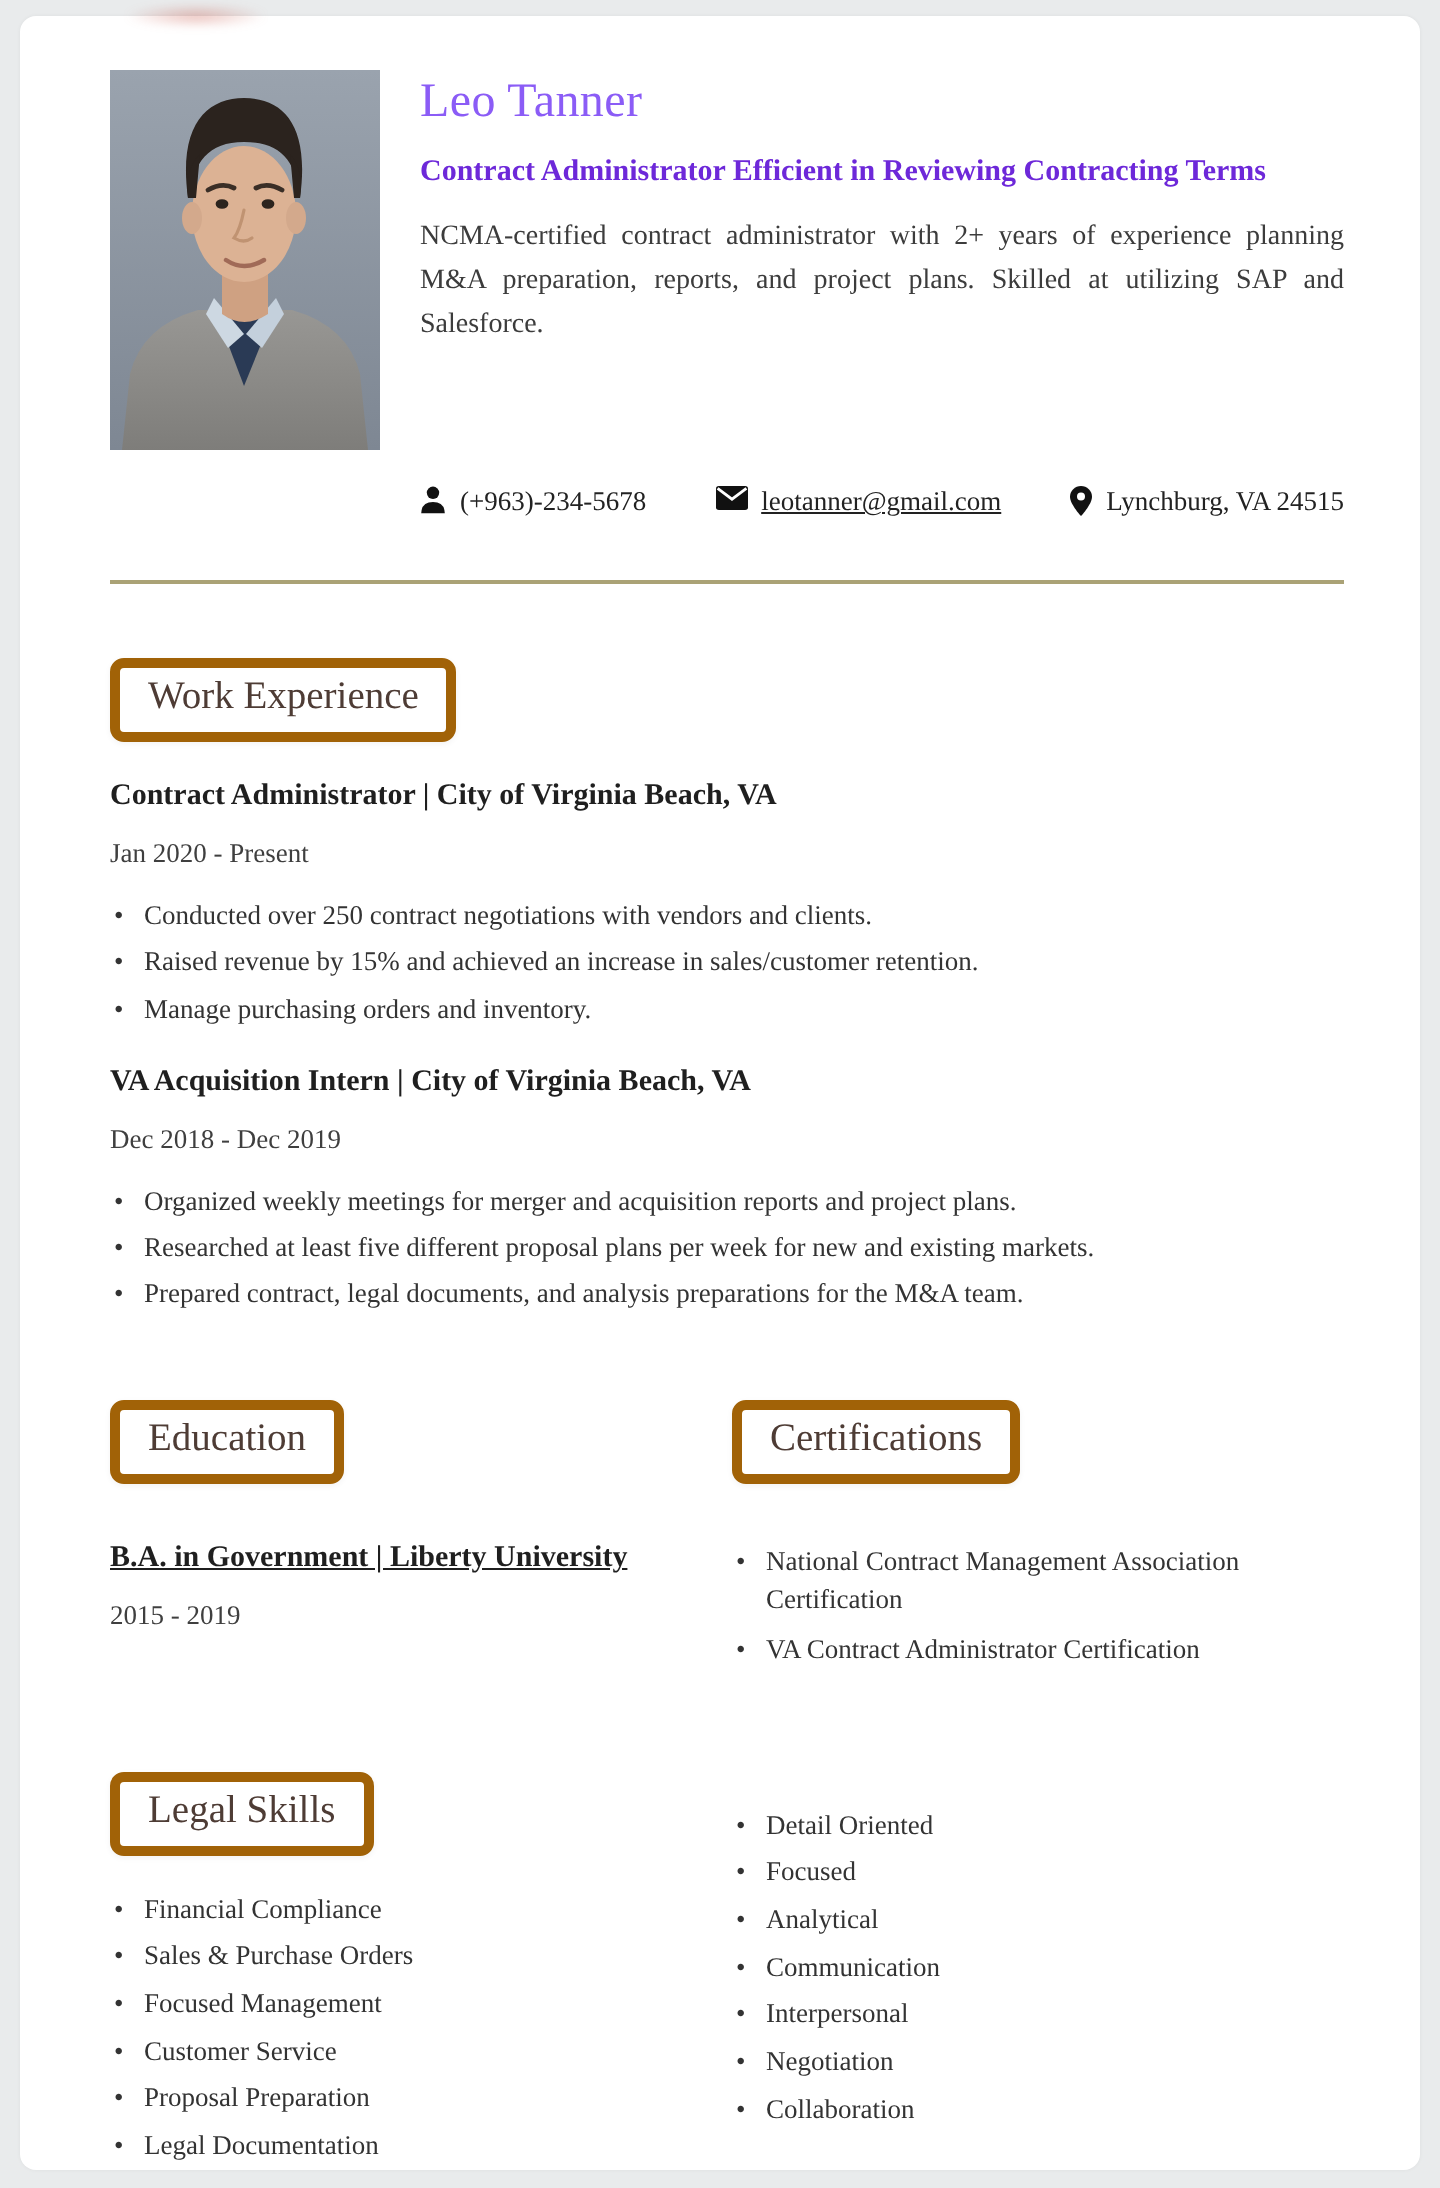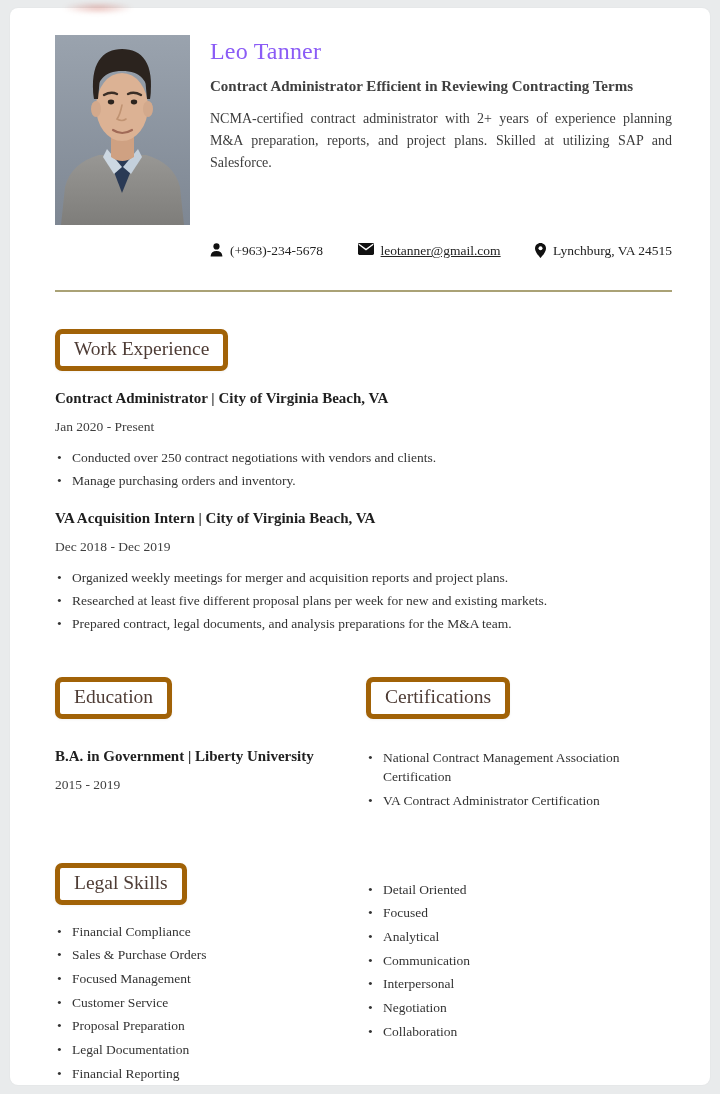--- a/index.html
+++ b/index.html
@@ -30,21 +30,21 @@
   .photo {
     width: 135px; height: 190px; flex: 0 0 135px;
     overflow: hidden; background: #8b95a1;
   }
   .photo svg { display: block; }
   .header-right { margin-left: 20px; flex: 1 1 auto; padding-top: 3px; }
   .name {
     font-size: 24px; font-weight: 500; color: #8b5cf6; letter-spacing: 0.2px;
   }
   .headline {
-    margin-top: 13px; font-size: 15px; font-weight: bold; color: #404040;
+    margin-top: 13px; font-size: 15px; font-weight: bold; color: #6d28d9;
   }
   .summary {
     margin-top: 13px; font-size: 14px; line-height: 1.58;
     text-align: justify; color: #3c3c3c;
   }
   .contact-row {
     margin-top: 21px; display: flex; justify-content: space-between;
     align-items: center; font-size: 13.5px; color: #222;
   }
   .contact-item { display: flex; align-items: flex-start; gap: 7px; margin-top: 48px; }
@@ -78,21 +78,21 @@
     font-size: 13.5px; line-height: 1.42; color: #333;
     margin-bottom: 4px;
   }
   ul.bullets li::before {
     content: "•"; position: absolute; left: 2px; top: 0; color: #333;
   }
   
   .two-col { display: grid; grid-template-columns: 311px 1fr; }
   .row-edu { margin-top: 44px; }
   .row-skills { margin-top: 47px; }
-  .col-inner-edu .degree-title { margin-top: 29px; }
+  .col-inner-edu .degree-title { margin-top: 29px; text-decoration: underline; }
   .col-inner-cert ul.bullets { margin-top: 29px; }
   .col-inner-cert ul.bullets li { max-width: 290px; margin-bottom: 5px; }
   .skills-list { margin-top: 17px !important; }
   .skills-list li { margin-bottom: 4.5px !important; }
 </style>
 </head>
 <body>
 
 <div class="artifact"></div>
 
@@ -177,20 +177,21 @@
   <hr class="divider">
 
   <div class="section-work">
     <span class="chip">Work Experience</span>
 
     <div class="job">
       <div class="job-title">Contract Administrator | City of Virginia Beach, VA</div>
       <div class="job-dates">Jan 2020 - Present</div>
       <ul class="bullets">
         <li>Conducted over 250 contract negotiations with vendors and clients.</li>
+        <li>Raised revenue by 15% and achieved an increase in sales/customer retention.</li>
         <li>Manage purchasing orders and inventory.</li>
       </ul>
     </div>
 
     <div class="job">
       <div class="job-title">VA Acquisition Intern | City of Virginia Beach, VA</div>
       <div class="job-dates">Dec 2018 - Dec 2019</div>
       <ul class="bullets">
         <li>Organized weekly meetings for merger and acquisition reports and project plans.</li>
         <li>Researched at least five different proposal plans per week for new and existing markets.</li>

